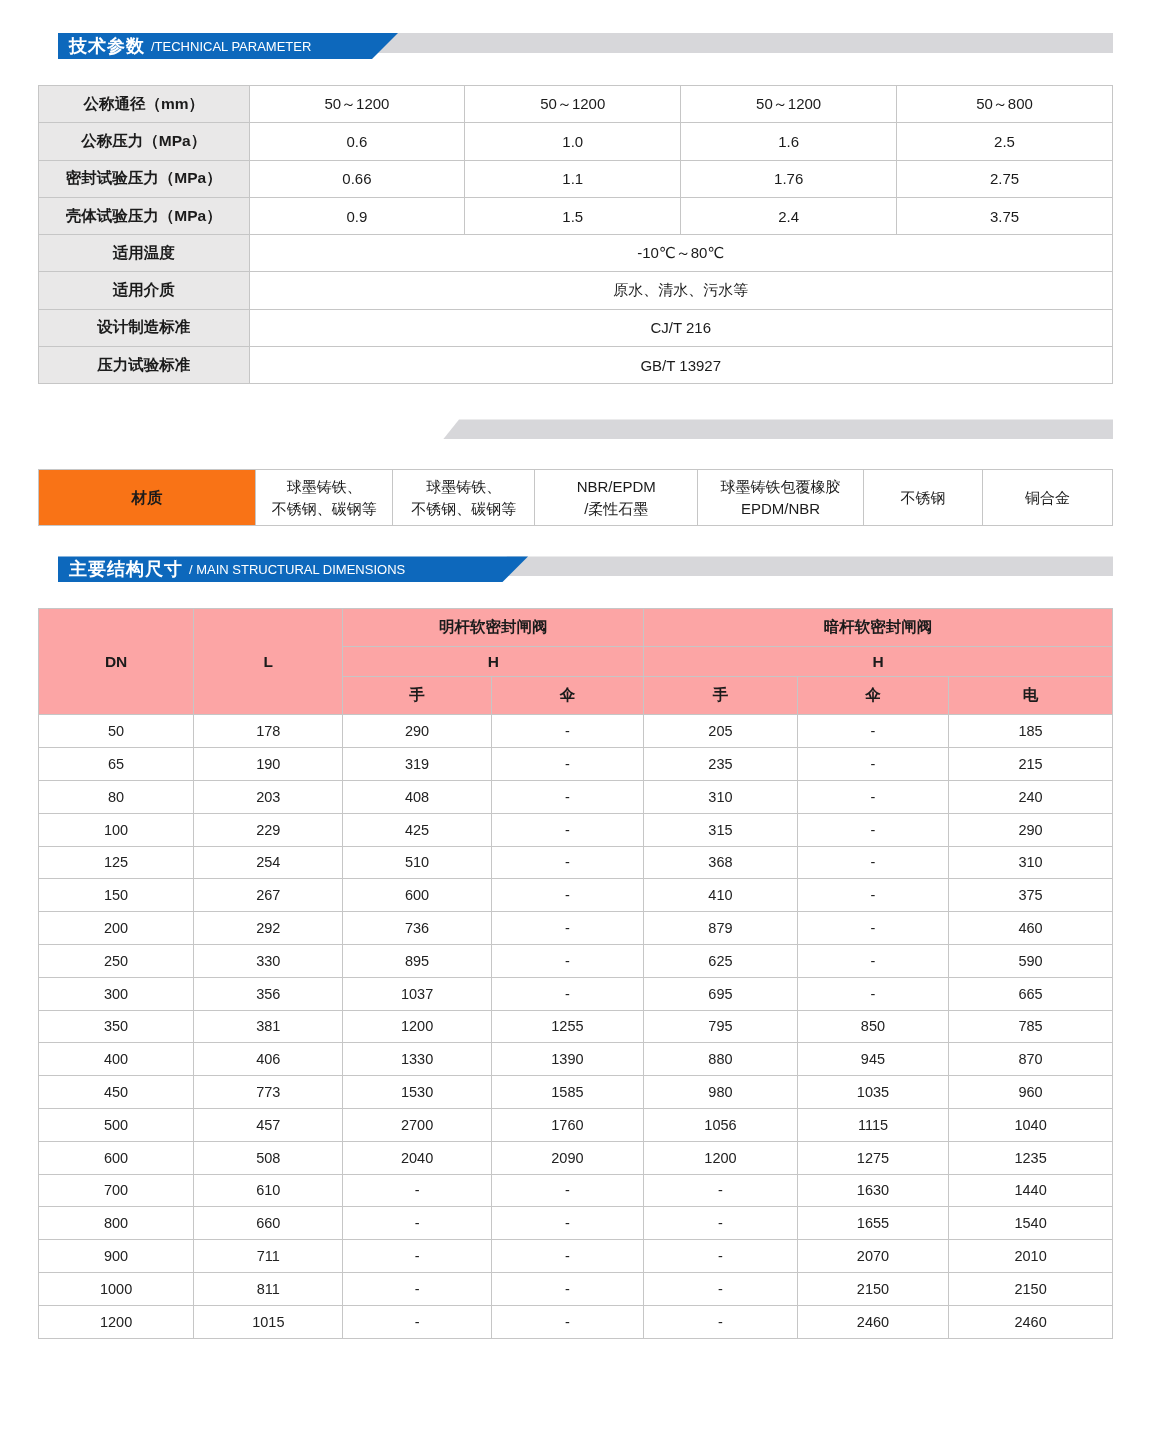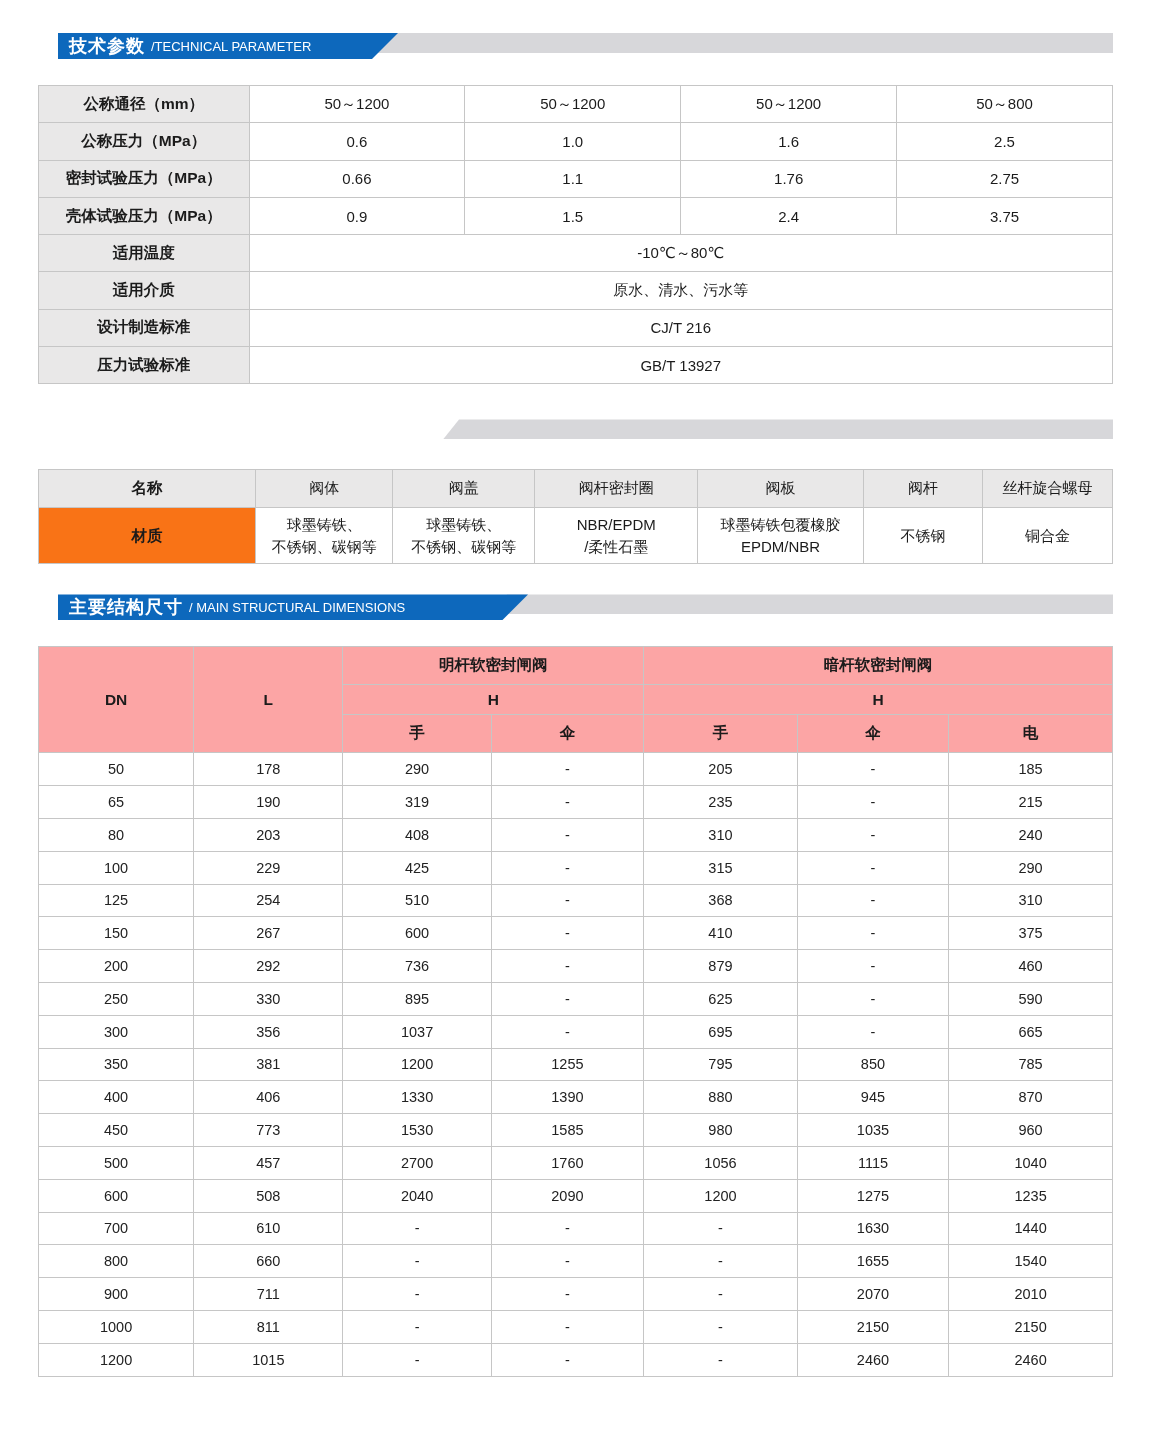--- a/index.html
+++ b/index.html
@@ -174,29 +174,20 @@
       <colgroup>
         <col style="width:20.2%">
           <col style="width:12.8%">
           <col style="width:13.2%">
           <col style="width:15.2%">
           <col style="width:15.4%">
           <col style="width:11.1%">
           <col style="width:12.1%">
       </colgroup>
       <tbody>
-          <tr class="name-row">
-            <td class="head-cell">名称</td>
-            <td>阀体</td>
-            <td>阀盖</td>
-            <td>阀杆密封圈</td>
-            <td>阀板</td>
-            <td>阀杆</td>
-            <td>丝杆旋合螺母</td>
-          </tr>
           <tr class="mat-row">
             <td class="head-cell">材质</td>
             <td>球墨铸铁、
 不锈钢、碳钢等</td>
             <td>球墨铸铁、
 不锈钢、碳钢等</td>
             <td>NBR/EPDM
 /柔性石墨</td>
             <td>球墨铸铁包覆橡胶
 EPDM/NBR</td>

